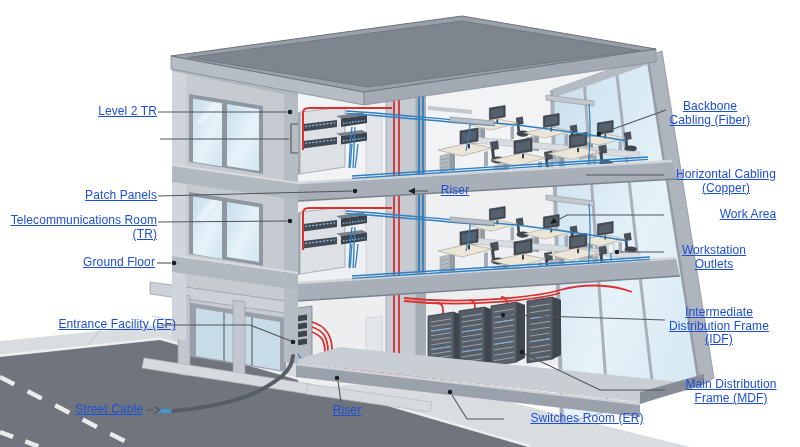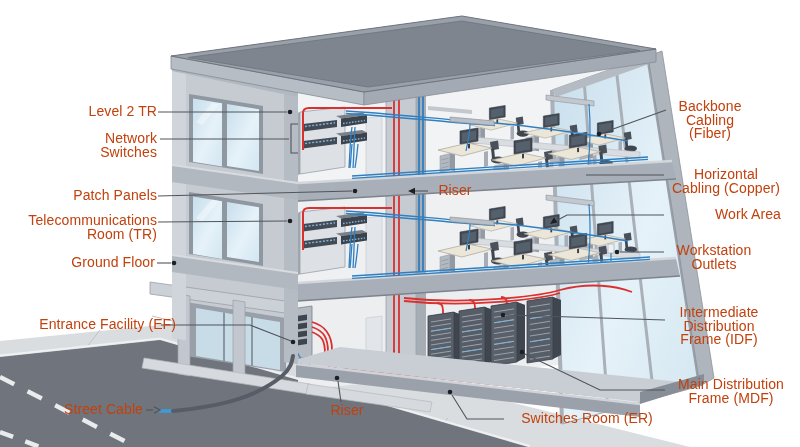--- a/index.html
+++ b/index.html
@@ -1,20 +1,20 @@
 <!DOCTYPE html>
 <html><head>
 <meta charset="utf-8">
 <style>
   html,body{margin:0;padding:0;background:#ffffff;}
   #stage{position:relative;width:800px;height:447px;background:#ffffff;overflow:hidden;
          font-family:"Liberation Sans", sans-serif;}
   #art{position:absolute;left:0;top:0;}
-  .lbl{position:absolute;font-size:14px;line-height:13.5px;color:#c2410c;
-       letter-spacing:.1px;}
+  .lbl{position:absolute;font-size:12px;line-height:13.5px;color:#1d4ed8;
+       letter-spacing:.1px;text-decoration:underline;}
   .r{text-align:right;}
   .l{text-align:center;}
 </style>
 </head>
 <body>
 
 <div id="stage">
 
 <svg id="art" width="800" height="447" viewBox="0 0 800 447">
   <defs>
@@ -278,21 +278,20 @@
     <circle cx="522" cy="352" r="2.3"></circle>
     <circle cx="337" cy="378" r="2.3"></circle>
     <circle cx="450" cy="392" r="2.3"></circle>
     <polygon points="408,191 415,187.8 415,194.2"></polygon>
     <polygon points="550,224 557.5,222.6 554,217.6"></polygon>
   </g>
   <path d="M154,406.8 L160,410 L154,413.2" fill="none" stroke="#50555b" stroke-width="1.3"></path>
 </svg>
 
 <div class="lbl r" style="right:643px; top:105px; width:110px;">Level 2 TR</div>
-<div class="lbl r" style="right:643px; top:132px; width:72px;">Network Switches</div>
 <div class="lbl r" style="right:643px; top:189px; width:110px;">Patch Panels</div>
 <div class="lbl r" style="right:643px; top:214px; width:152px;">Telecommunications Room (TR)</div>
 <div class="lbl r" style="right:645px; top:256px; width:110px;">Ground Floor</div>
 <div class="lbl r" style="right:624px; top:318px; width:160px;">Entrance Facility (EF)</div>
 <div class="lbl r" style="right:657px; top:403px; width:100px;">Street Cable</div>
 
 <div class="lbl l" style="left:669px; top:100px; width:82px;">Backbone Cabling (Fiber)</div>
 <div class="lbl l" style="left:669px; top:168px; width:114px;">Horizontal Cabling (Copper)</div>
 <div class="lbl l" style="left:698px; top:208px; width:100px;">Work Area</div>
 <div class="lbl l" style="left:669px; top:244px; width:90px;">Workstation Outlets</div>

